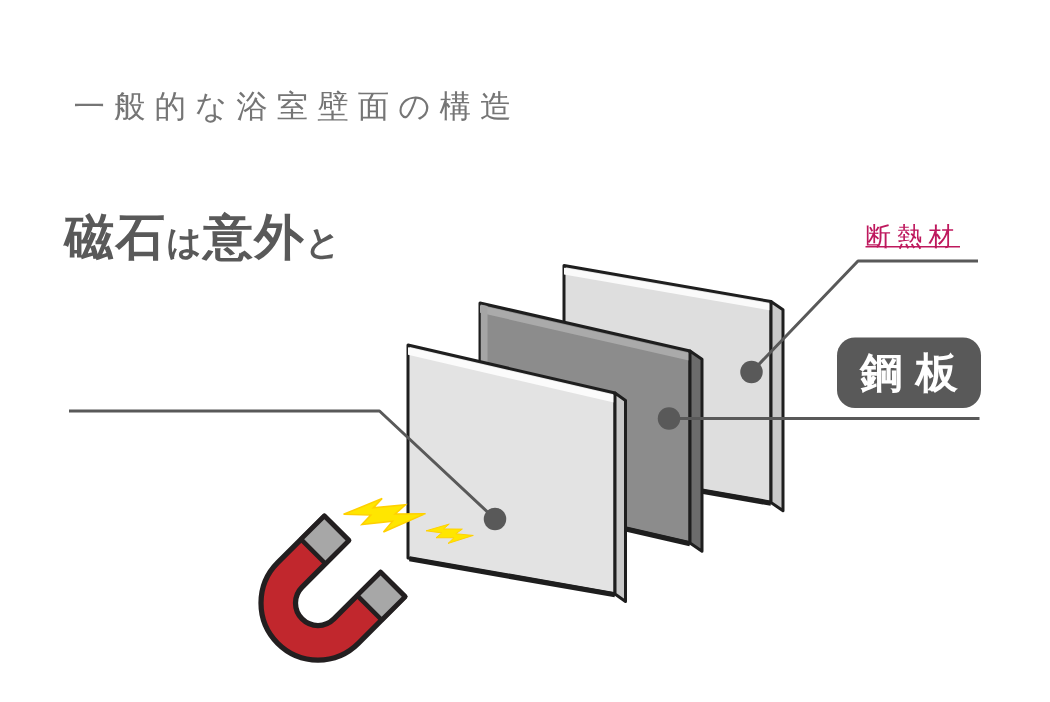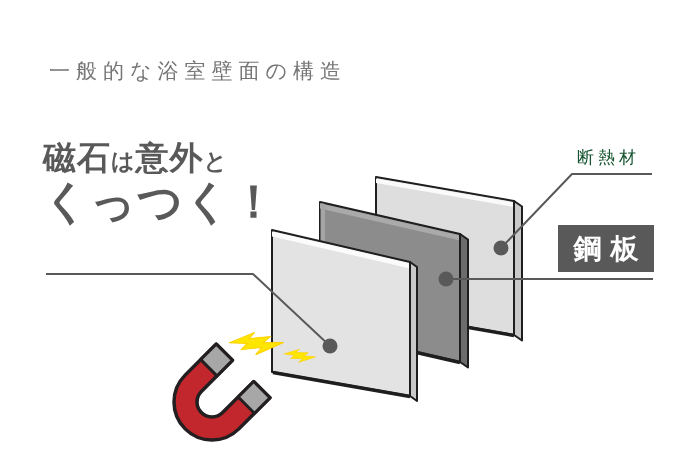--- a/index.html
+++ b/index.html
@@ -17,41 +17,40 @@
     font-family:Liberation Sans, sans-serif;
     line-height:1;white-space:nowrap;
   }
   .hl-line1{font-size:33px;font-weight:600;letter-spacing:1px;}
   .hl-line1 .k-small{font-size:23px;}
   .hl-line2{font-size:45px;font-weight:700;margin-top:5px;letter-spacing:1px;}
   .hl-line3{font-size:36px;font-weight:600;margin-top:6px;letter-spacing:2px;}
   .hl-line3 .k-small{font-size:26px;}
   .label-insulation{
     position:absolute;left:577px;top:146px;
-    font-size:17px;letter-spacing:4px;color:#14532d;white-space:nowrap;
+    font-size:17px;letter-spacing:4px;color:#be185d;white-space:nowrap;text-decoration:underline;
   }
   .steel-box{
     position:absolute;left:558px;top:225px;width:96px;height:47px;
     background:#595959;color:#ffffff;
     display:flex;align-items:center;justify-content:center;
     font-size:28px;font-weight:700;letter-spacing:9px;padding-left:9px;
-    box-sizing:border-box;white-space:nowrap;
+    box-sizing:border-box;white-space:nowrap;border-radius:12px;
   }
   svg.diagram{position:absolute;left:0;top:0;}
 </style>
 </head>
 <body>
 
 <div class="stage">
 
   <div class="title">一般的な浴室壁面の構造</div>
 
   <div class="headline">
     <div class="hl-line1"><span>磁石</span><span class="k-small">は</span><span>意外</span><span class="k-small">と</span></div>
-    <div class="hl-line2">くっつく！</div>
   </div>
 
   <svg class="diagram" width="700" height="468" viewBox="0 0 700 468">
 
     <g>
       <polygon points="376,177 514,201 514,335 376,311" fill="#dedede" stroke="#1e1e1e" stroke-width="2" stroke-linejoin="round"></polygon>
       <polygon points="376,178.5 514,202.5 514,207 376,183" fill="#fafafa"></polygon>
       <polygon points="514,201 522,206.5 522,340.5 514,335" fill="#c9c9c9" stroke="#1e1e1e" stroke-width="2" stroke-linejoin="round"></polygon>
       <line x1="377" y1="311.5" x2="514" y2="335.5" stroke="#1e1e1e" stroke-width="3.5"></line>
     </g>

